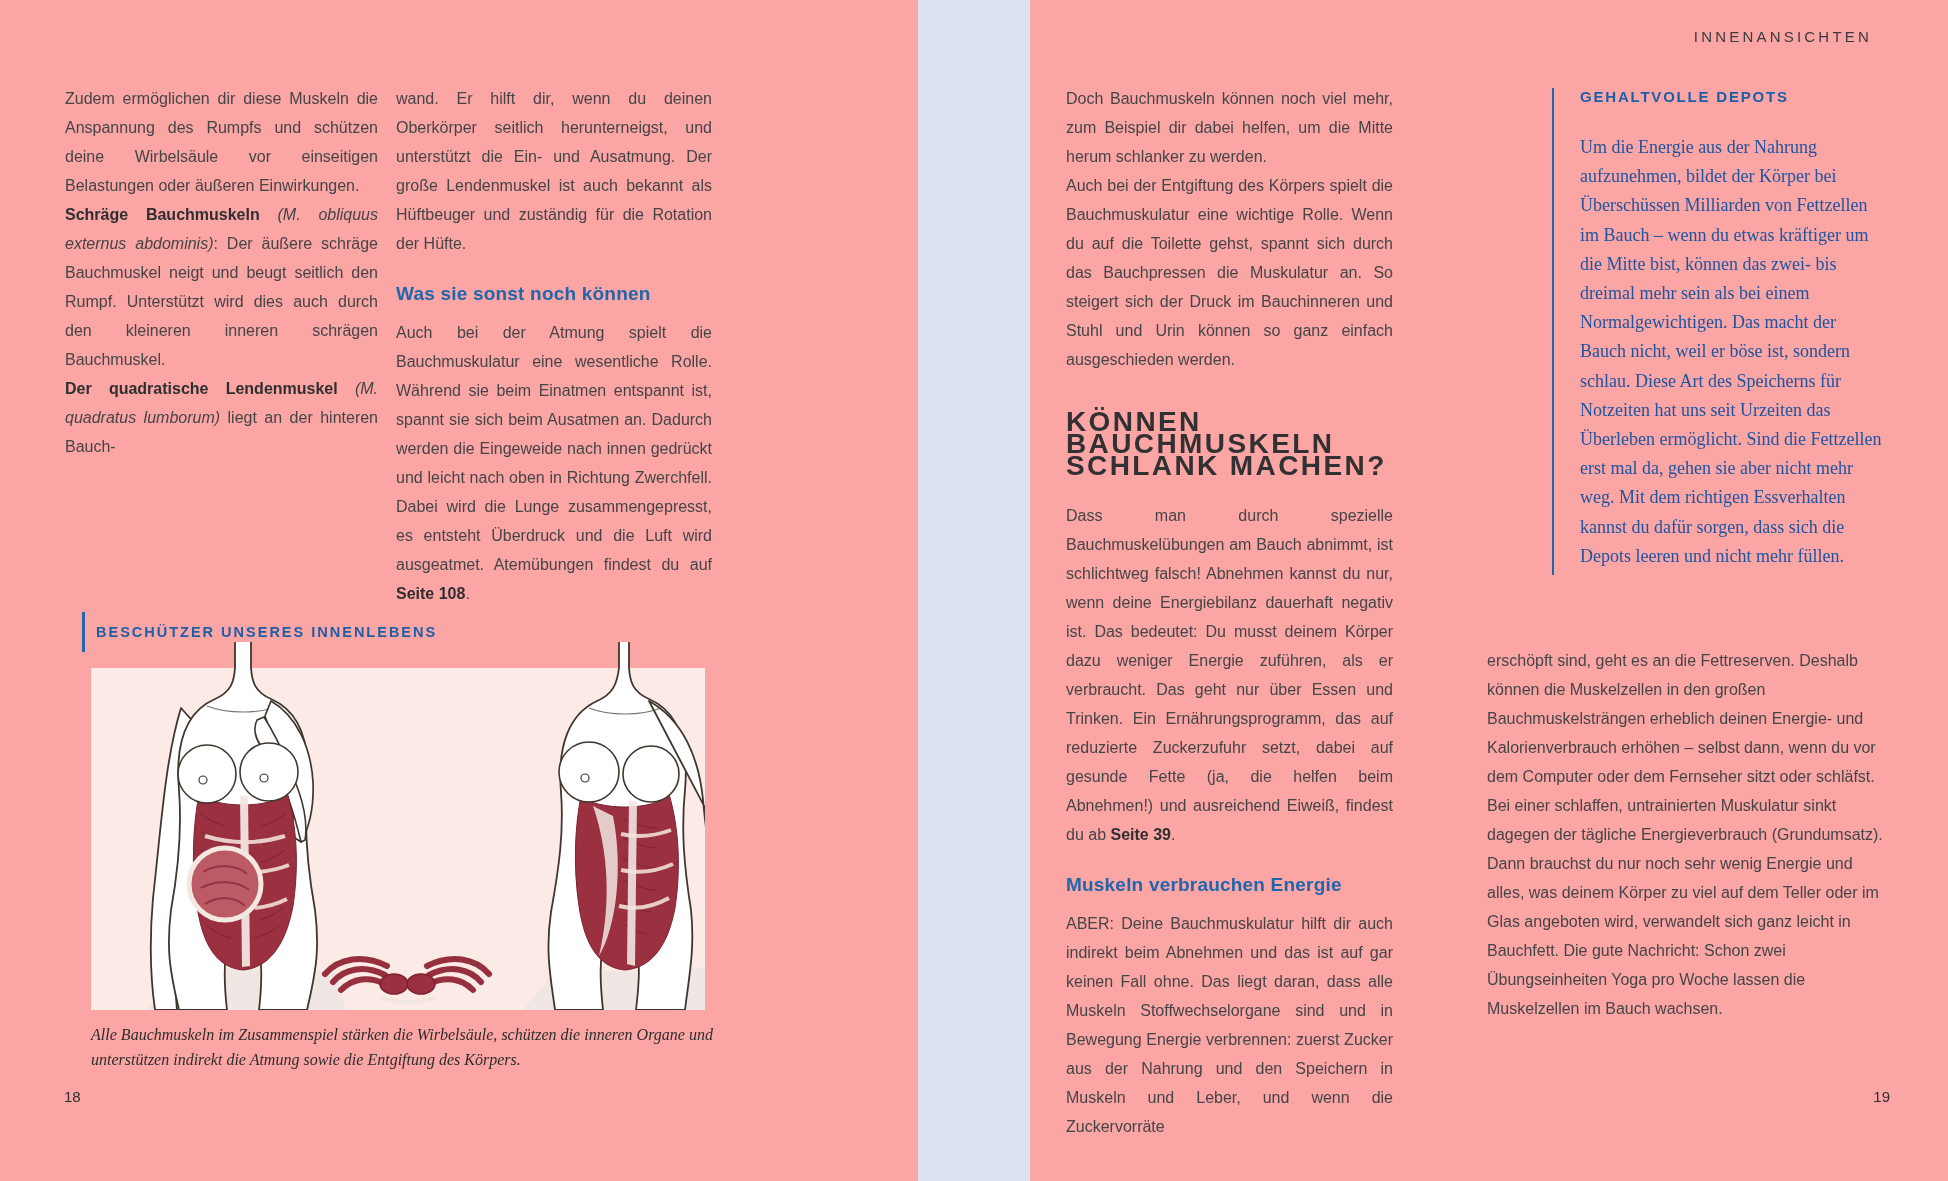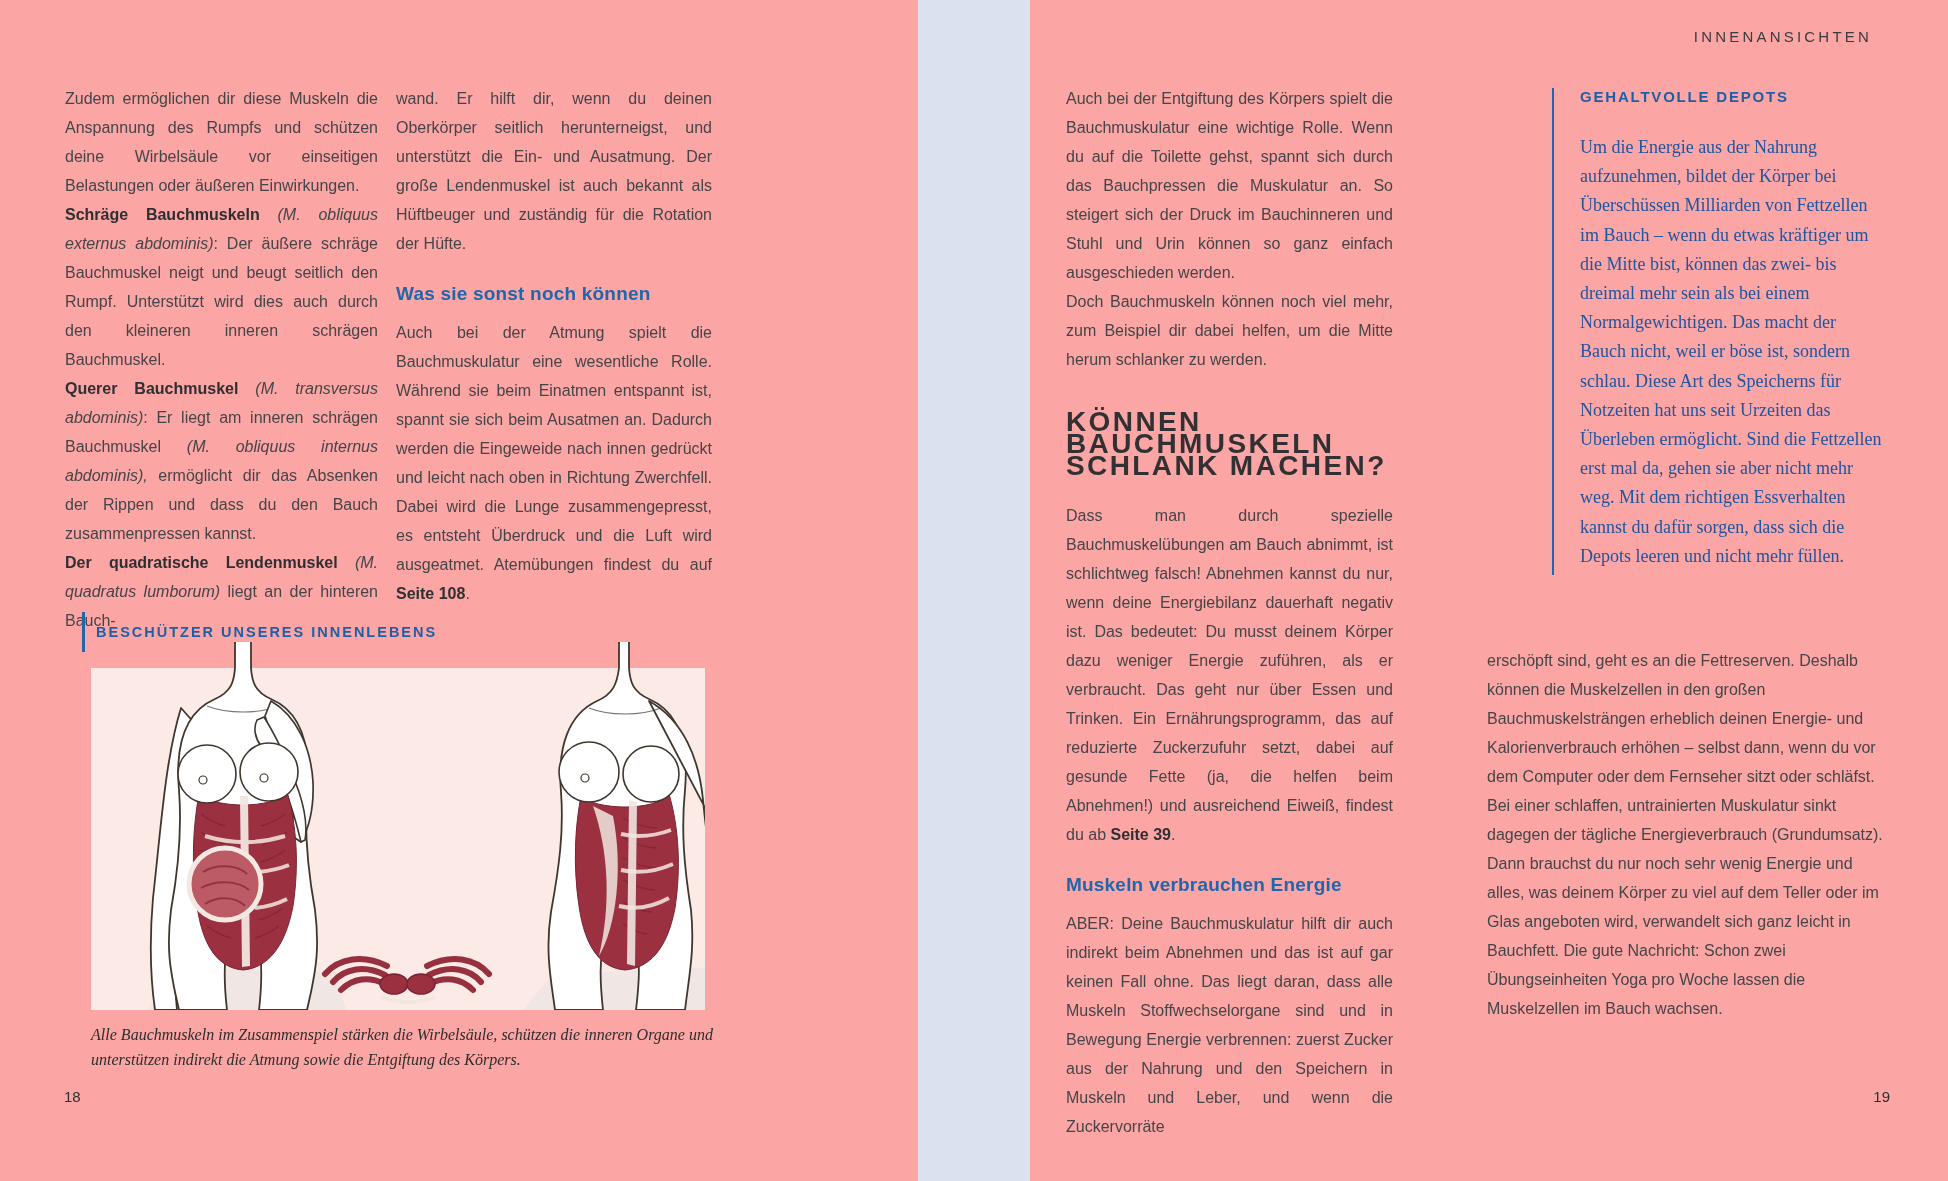--- a/index.html
+++ b/index.html
@@ -74,21 +74,20 @@
 
 <div class="spread">
 
   <div class="gutter"></div>
 
   <div class="running-header">INNENANSICHTEN</div>
 
   <section class="col col-l1">
     <p class="body">Zudem ermöglichen dir diese Muskeln die Anspannung des Rumpfs und schützen deine Wirbelsäule vor einseitigen Belastungen oder äußeren Einwirkungen.</p>
     <p class="body"><b class="lead">Schräge Bauchmuskeln </b><i>(M. obliquus externus abdominis)</i><span>: Der äußere schräge Bauchmuskel neigt und beugt seitlich den Rumpf. Unterstützt wird dies auch durch den kleineren inneren schrägen Bauchmuskel.</span></p>
-    <p class="body"><b class="lead">Querer Bauchmuskel </b><i>(M. transversus abdominis)</i><span>: Er liegt am inneren schrägen Bauchmuskel </span><i>(M. obliquus internus abdominis),</i><span> ermöglicht dir das Absenken der Rippen und dass du den Bauch zusammenpressen kannst.</span></p>
     <p class="body"><b class="lead">Der quadratische Lendenmuskel </b><i>(M. quadratus lumborum)</i><span> liegt an der hinteren Bauch-</span></p>
   </section>
 
   <section class="col col-l2">
     <p class="body">wand. Er hilft dir, wenn du deinen Oberkörper seitlich herunterneigst, und unterstützt die Ein- und Ausatmung. Der große Lendenmuskel ist auch bekannt als Hüftbeuger und zuständig für die Rotation der Hüfte.</p>
     <h3 class="h-blue">Was sie sonst noch können</h3>
     <p class="body"><span>Auch bei der Atmung spielt die Bauchmuskulatur eine wesentliche Rolle. Während sie beim Einatmen entspannt ist, spannt sie sich beim Ausatmen an. Dadurch werden die Eingeweide nach innen gedrückt und leicht nach oben in Richtung Zwerchfell. Dabei wird die Lunge zusammengepresst, es entsteht Überdruck und die Luft wird ausgeatmet. Atemübungen findest du auf </span><b>Seite 108</b><span>.</span></p>
   </section>
 
   <div class="feature-heading-wrap">
@@ -183,22 +182,22 @@
         </g>
       </g>
     </svg>
   </figure>
 
   <p class="caption">Alle Bauchmuskeln im Zusammenspiel stärken die Wirbelsäule, schützen die inneren Organe und unterstützen indirekt die Atmung sowie die Entgiftung des Körpers.</p>
 
   <div class="pagenum pn-left">18</div>
 
   <section class="col col-r1">
+    <p class="body">Doch Bauchmuskeln können noch viel mehr, zum Beispiel dir dabei helfen, um die Mitte herum schlanker zu werden.</p>
     <p class="body">Auch bei der Entgiftung des Körpers spielt die Bauchmuskulatur eine wichtige Rolle. Wenn du auf die Toilette gehst, spannt sich durch das Bauchpressen die Muskulatur an. So steigert sich der Druck im Bauchinneren und Stuhl und Urin können so ganz einfach ausgeschieden werden.</p>
-    <p class="body">Doch Bauchmuskeln können noch viel mehr, zum Beispiel dir dabei helfen, um die Mitte herum schlanker zu werden.</p>
     <h2 class="section-heading">KÖNNEN BAUCHMUSKELN SCHLANK MACHEN?</h2>
     <p class="body"><span>Dass man durch spezielle Bauchmuskelübungen am Bauch abnimmt, ist schlichtweg falsch! Abnehmen kannst du nur, wenn deine Energiebilanz dauerhaft negativ ist. Das bedeutet: Du musst deinem Körper dazu weniger Energie zuführen, als er verbraucht. Das geht nur über Essen und Trinken. Ein Ernährungsprogramm, das auf reduzierte Zuckerzufuhr setzt, dabei auf gesunde Fette (ja, die helfen beim Abnehmen!) und ausreichend Eiweiß, findest du ab </span><b>Seite 39</b><span>.</span></p>
     <h3 class="h-blue">Muskeln verbrauchen Energie</h3>
     <p class="body">ABER: Deine Bauchmuskulatur hilft dir auch indirekt beim Abnehmen und das ist auf gar keinen Fall ohne. Das liegt daran, dass alle Muskeln Stoffwechselorgane sind und in Bewegung Energie verbrennen: zuerst Zucker aus der Nahrung und den Speichern in Muskeln und Leber, und wenn die Zuckervorräte</p>
   </section>
 
   <aside class="sidebar">
     <h4 class="sidebar-heading">GEHALTVOLLE DEPOTS</h4>
     <p class="sidebar-body">Um die Energie aus der Nahrung aufzunehmen, bildet der Körper bei Überschüssen Milliarden von Fettzellen im Bauch – wenn du etwas kräftiger um die Mitte bist, können das zwei- bis dreimal mehr sein als bei einem Normalgewichtigen. Das macht der Bauch nicht, weil er böse ist, sondern schlau. Diese Art des Speicherns für Notzeiten hat uns seit Urzeiten das Überleben ermöglicht. Sind die Fettzellen erst mal da, gehen sie aber nicht mehr weg. Mit dem richtigen Essverhalten kannst du dafür sorgen, dass sich die Depots leeren und nicht mehr füllen.</p>
   </aside>

